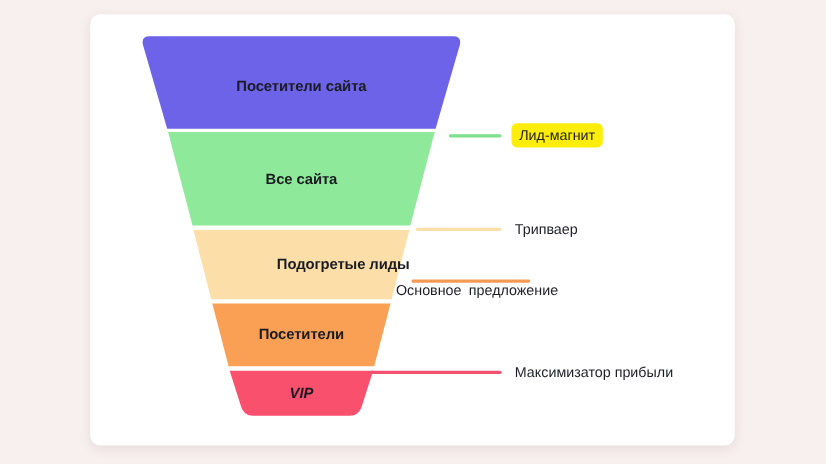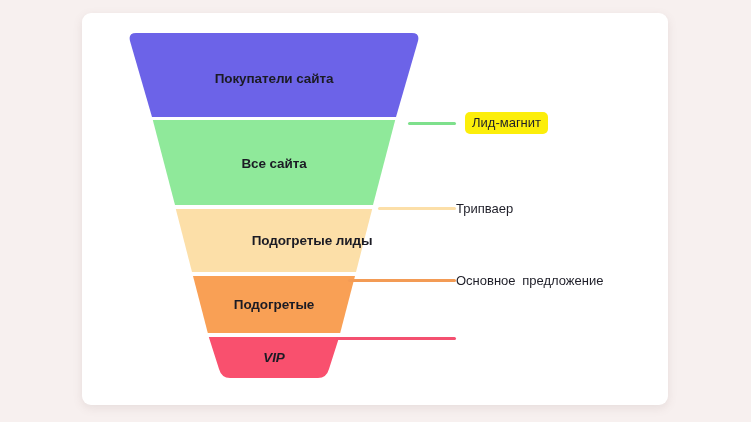--- a/index.html
+++ b/index.html
@@ -67,20 +67,21 @@
     border-radius: 2px;
     flex: 0 0 auto;
   }
   .legend-text {
     font-size: 13px;
     color: #1e1e28;
     white-space: nowrap;
     line-height: 1;
   }
   .legend-text.plain {
+    margin-left: 12px;
   }
   .legend-text.highlight {
     margin-left: 9px;
     background: #fcee0a;
     border-radius: 5px;
     padding: 4px 7px 5px 7px;
     font-weight: normal;
     text-align: right;
   }
   .legend-text.wide-space {
@@ -100,42 +101,43 @@
 
     <path d="M 152.8,120 L 175,205 L 373,205 L 395.2,120 Z" fill="#8fe99a"></path>
 
     <path d="M 175.8,209 L 192,272 L 356,272 L 372.2,209 Z" fill="#fcdfa8"></path>
 
     <path d="M 193,276 L 207.8,333 L 340.2,333 L 355,276 Z" fill="#f9a055"></path>
 
     <path d="M 208.8,337 L 219,369 Q 221.5,378 230,378 L 318,378 Q 326.5,378 329,369 L 339.2,337 Z" fill="#f9506e"></path>
   </svg>
 
-  <div class="seg-label" style="left:274px; top:78px;">Покупатели сайта</div>
+  <div class="seg-label" style="left:274px; top:78px;">Посетители сайта</div>
 
   <div class="seg-label" style="left:274px; top:163px;">Все сайта</div>
 
   <div class="seg-label" style="left:274px; top:240px;margin-left:38px;">Подогретые лиды</div>
 
-  <div class="seg-label" style="left:274px; top:304px;">Подогретые</div>
+  <div class="seg-label" style="left:274px; top:304px;">Посетители</div>
 
   <div class="seg-label" style="left:274px; top:357px;font-style:italic;">VIP</div>
 
   <div class="legend-row" style="left:408px; top:123px;">
     <span class="legend-line" style="width:48px; background:#7ee08c;"></span>
     <span class="legend-text highlight">Лид-магнит</span>
   </div>
 
   <div class="legend-row" style="left:378px; top:208px;">
     <span class="legend-line" style="width:78px; background:#fcdfa8;"></span>
     <span class="legend-text plain">Трипваер</span>
   </div>
 
-  <div class="legend-row" style="left:348px; top:280px;">
+  <div class="legend-row" style="left:348px; top:264px;flex-direction:column;">
     <span class="legend-line" style="width:108px; background:#f39b55;"></span>
     <span class="legend-text plain wide-space">Основное предложение</span>
   </div>
 
   <div class="legend-row" style="left:336px; top:338px;">
     <span class="legend-line" style="width:120px; background:#f45070;"></span>
+    <span class="legend-text plain">Максимизатор прибыли</span>
   </div>
 
 </div>
 
 </body></html>

